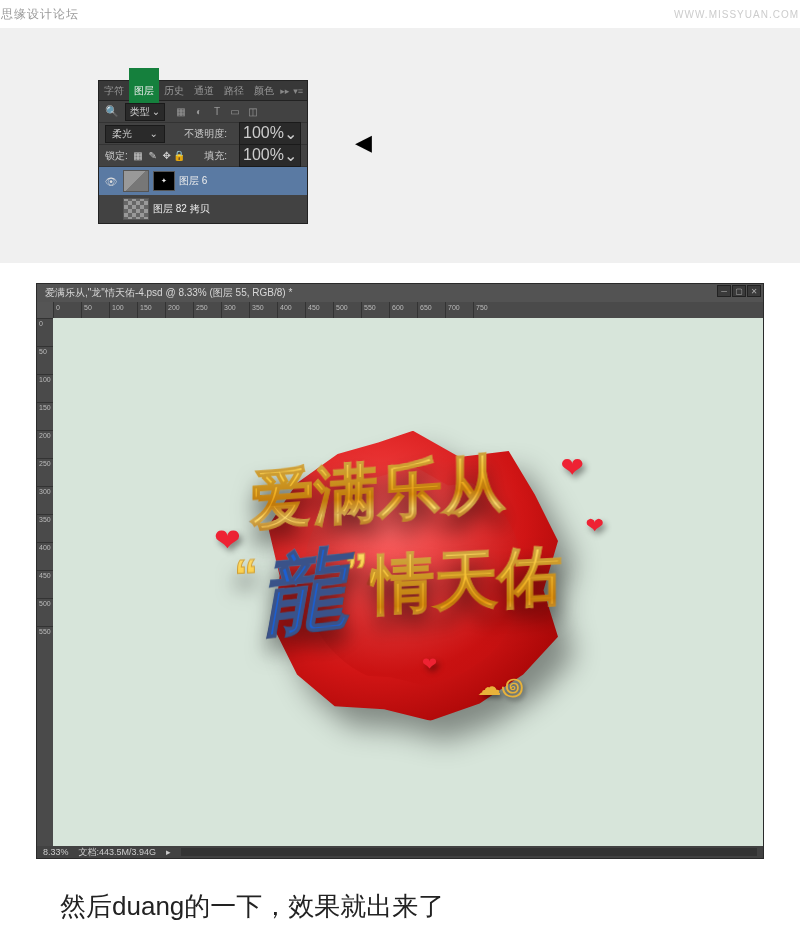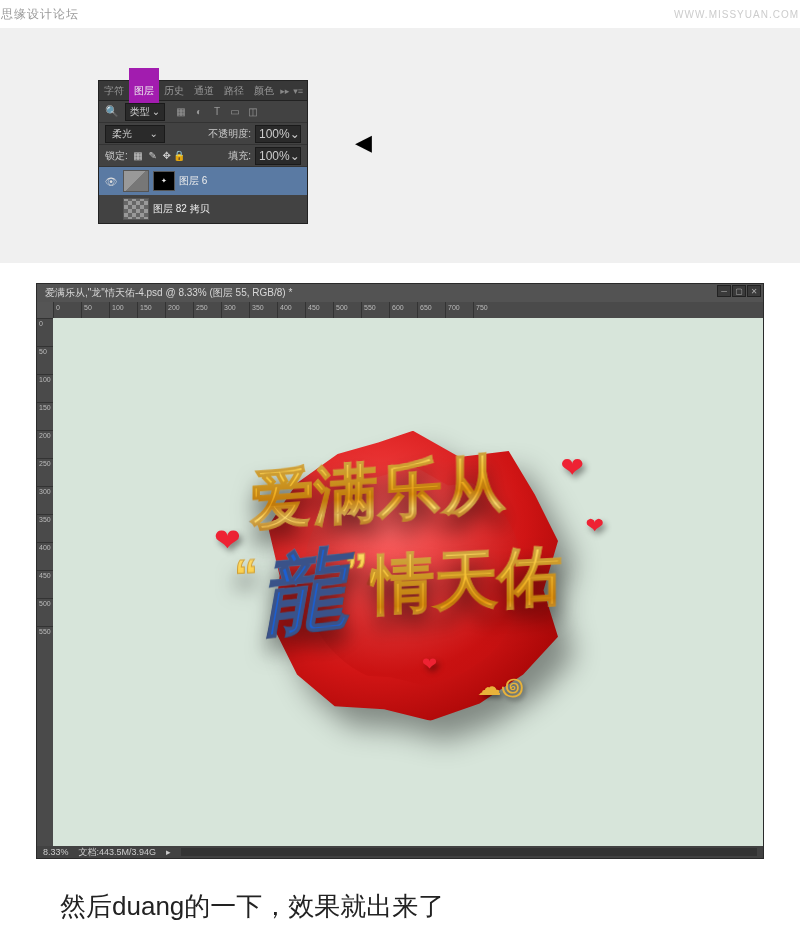--- a/index.html
+++ b/index.html
@@ -6,30 +6,30 @@
 body { font-family: "Microsoft YaHei", sans-serif; background: #fff; width: 800px; }
 
 .header-strip { height: 28px; display: flex; justify-content: space-between; align-items: center; padding: 0 1px; }
 .header-left { color: #999; font-size: 12px; letter-spacing: 1px; }
 .header-right { color: #ccc; font-size: 10px; letter-spacing: 1px; }
 
 .section1 { background: #f0f0f0; height: 235px; position: relative; }
 .layers-panel { position: absolute; left: 98px; top: 52px; width: 210px; background: #424242; border: 1px solid #222; font-size: 11px; color: #ccc; }
 .panel-tabs { display: flex; background: #383838; border-bottom: 1px solid #222; height: 20px; align-items: center; }
 .panel-tab { padding: 16px 5px; color: #999; font-size: 10px; white-space: nowrap; }
-.panel-tab.active { background: #a21caf; color: #eee; }
+.panel-tab.active { background: #15803d; color: #eee; }
 .panel-ctrls { margin-left: auto; display: flex; gap: 4px; padding-right: 4px; color: #888; font-size: 9px; }
 .panel-row1 { display: flex; align-items: center; height: 22px; padding: 0 6px; gap: 6px; border-bottom: 1px solid #333; }
 .type-select { background: #2a2a2a; border: 1px solid #1a1a1a; color: #ccc; font-size: 10px; padding: 1px 4px; display: flex; align-items: center; gap: 2px; }
 .filter-icons { display: flex; gap: 6px; margin-left: 4px; }
 .filter-icons span { width: 12px; height: 12px; display: inline-flex; align-items: center; justify-content: center; color: #999; font-size: 10px; }
 .panel-row2 { display: flex; align-items: center; height: 22px; padding: 0 6px; gap: 4px; border-bottom: 1px solid #333; }
 .blend-select { background: #2a2a2a; border: 1px solid #1a1a1a; color: #ccc; font-size: 10px; padding: 1px 6px; width: 60px; display: flex; justify-content: space-between; align-items: center; }
-.opacity-block { display: flex; align-items: center; gap: 4px; margin-left: auto; font-size: 10px; color: #ccc; }
-.opacity-field { background: #2a2a2a; border: 1px solid #1a1a1a; color: #ccc; padding: 1px 3px; font-size: 12px; width: 46px; display: flex; justify-content: space-between; }
+.opacity-block { display: flex; align-items: center; gap: 12px; margin-left: auto; font-size: 10px; color: #ccc; }
+.opacity-field { background: #2a2a2a; border: 1px solid #1a1a1a; color: #ccc; padding: 1px 3px; font-size: 16px; width: 62px; display: flex; justify-content: space-between; }
 .panel-row3 { display: flex; align-items: center; height: 22px; padding: 0 6px; gap: 4px; border-bottom: 1px solid #333; font-size: 10px; color: #ccc; text-align: right; }
 .lock-icons { display: flex; gap: 3px; }
 .lock-icons span { width: 11px; height: 11px; display: inline-block; }
 .layer-row { display: flex; align-items: center; height: 28px; padding: 0 4px; gap: 4px; }
 .layer-row.selected { background: #5a7aa3; }
 .vis-eye { width: 16px; text-align: center; color: #ddd; font-size: 10px; }
 .thumb { width: 26px; height: 22px; border: 1px solid #555; background: #888 linear-gradient(135deg,#999 50%,#777 50%); }
 .thumb.checker { background: repeating-conic-gradient(#666 0% 25%, #999 0% 50%) 50% / 8px 8px; }
 .mask { width: 22px; height: 20px; border: 1px solid #555; background: #000; display: flex; align-items: center; justify-content: center; color: #eee; font-size: 7px; }
 .layer-name { color: #eee; font-size: 10px; }

